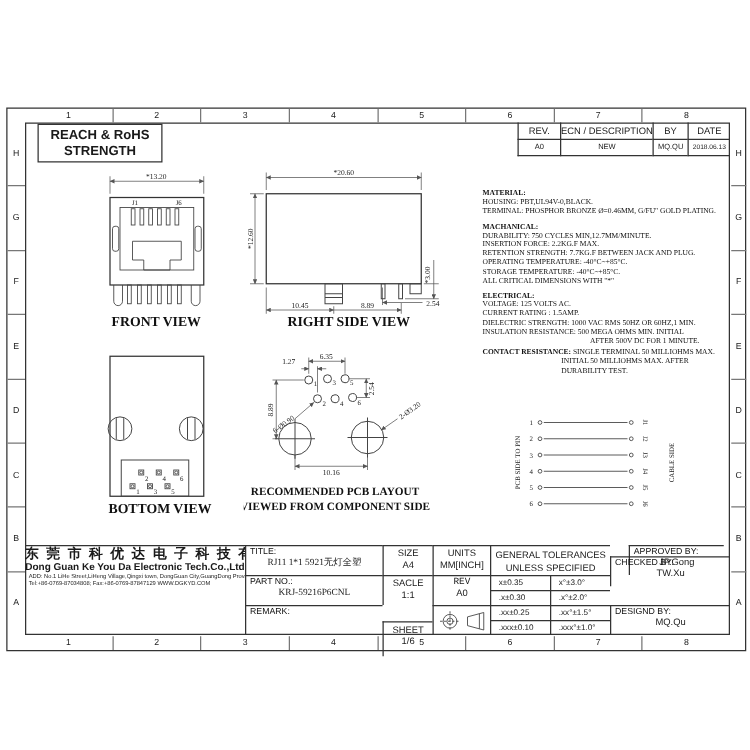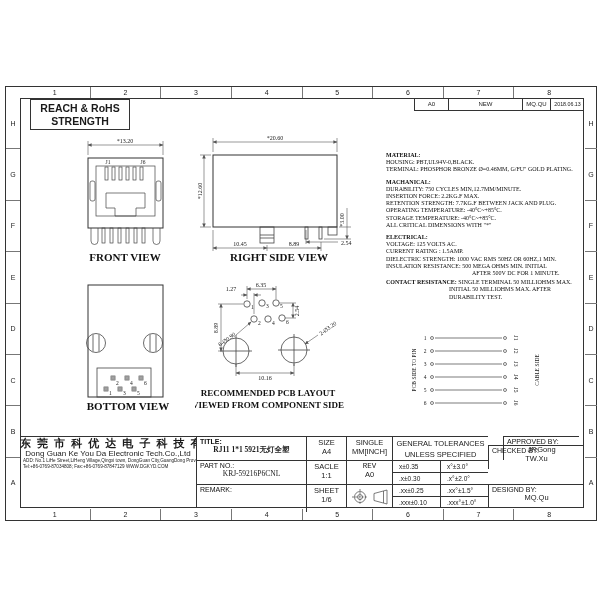--- a/index.html
+++ b/index.html
@@ -37,21 +37,21 @@
   #notes b{font-weight:700;}
   
   .tb{border-left:1px solid #333;border-top:1px solid #333;overflow:hidden;}
   .tb .lab{font-size:7px;padding:1px 0 0 3px;color:#111;}
   .tb .val{text-align:center;font-size:7.5px;font-family:"Liberation Serif",serif;}
   .tb .vals{text-align:center;font-size:7.5px;}
   .tolcell{display:flex;align-items:center;font-size:6.5px;padding-left:6px;}
   #logo-cell{border-left:none;text-align:center;}
   #logo-text{font-size:33px;font-weight:700;letter-spacing:5px;line-height:31px;color:#111;}
   #company-cn{font-size:11px;font-weight:700;letter-spacing:1.5px;line-height:12px;white-space:nowrap;}
-  #company-en{font-size:8px;font-weight:400;line-height:9px;white-space:nowrap;}
+  #company-en{font-size:8px;font-weight:700;line-height:9px;white-space:nowrap;}
   .addr{font-size:4.6px;line-height:5.6px;color:#222;text-align:left;padding-left:3px;white-space:nowrap;}
   svg text{font-family:"Liberation Serif",serif;fill:#222;}
   .dimtxt{font-size:6px;}
   .captxt{font-size:11px;font-weight:700;fill:#111;}
   .captxt2{font-size:9px;font-weight:700;fill:#111;}
   .pinnum{font-size:5.5px;}
 </style>
 </head>
 <body>
 
@@ -98,20 +98,26 @@
     <div class="zc">B</div>
     <div class="zc">A</div>
   </div>
 
 <div class="abs" id="reach-box">
   <div>REACH &amp; RoHS</div>
   <div>STRENGTH</div>
 </div>
 
 <div class="abs" id="rev-table">
+  <div class="revrow rev-h">
+    <div class="revcell c-rev">REV.</div>
+    <div class="revcell c-ecn">ECN / DESCRIPTION</div>
+    <div class="revcell c-by">BY</div>
+    <div class="revcell c-date">DATE</div>
+  </div>
   <div class="revrow rev-d">
     <div class="revcell c-rev">A0</div>
     <div class="revcell c-ecn">NEW</div>
     <div class="revcell c-by">MQ.QU</div>
     <div class="revcell c-date" style="font-size:5.3px;">2018.06.13</div>
   </div>
 </div>
 
 <div class="abs" id="notes">
     <div><b>MATERIAL:</b></div>
@@ -352,49 +358,49 @@
   <text class="pinnum" transform="rotate(90 112 77)" x="112" y="77" text-anchor="middle">J6</text>
 </svg>
 
 <div class="abs tb" id="logo-cell" style="left:20px;top:436px;width:176px;height:72px;">
   <div id="company-cn">东 莞 市 科 优 达 电 子 科 技 有 限 公 司</div>
   <div id="company-en">Dong Guan Ke You Da Electronic Tech.Co.,Ltd</div>
   <div class="addr">ADD: No.1 LiHe Street,LiHeng Village,Qingxi town, DongGuan City,GuangDong Province</div>
   <div class="addr">Tel:+86-0769-87034808; Fax:+86-0769-87847129  WWW.DGKYD.COM</div>
 </div>
 
-<div class="abs tb" style="left:196px;top:436px;width:110px;height:24px;font-weight:bold;">
+<div class="abs tb" style="left:196px;top:436px;width:110px;height:24px;">
   <div class="lab">TITLE:</div>
   <div class="val">RJ11 1*1 5921无灯全塑</div>
 </div>
 <div class="abs tb" style="left:196px;top:460px;width:110px;height:24px;">
   <div class="lab">PART NO.:</div>
   <div class="val">KRJ-59216P6CNL</div>
 </div>
 <div class="abs tb" style="left:196px;top:484px;width:110px;height:24px;">
   <div class="lab">REMARK:</div>
 </div>
 
 <div class="abs tb" style="left:306px;top:436px;width:40px;height:24px;">
   <div class="vals" style="padding-top:1px;">SIZE</div>
   <div class="vals">A4</div>
 </div>
 <div class="abs tb" style="left:346px;top:436px;width:46px;height:24px;">
-  <div class="vals" style="padding-top:1px;">SINGLE</div>
+  <div class="vals" style="padding-top:1px;">UNITS</div>
   <div class="vals">MM[INCH]</div>
 </div>
 <div class="abs tb" style="left:306px;top:460px;width:40px;height:24px;">
   <div class="vals" style="padding-top:1px;text-align:center;">SACLE</div>
   <div class="vals">1:1</div>
 </div>
 <div class="abs tb" style="left:346px;top:460px;width:46px;height:24px;">
   <div class="vals" style="padding-top:1px;font-family:Liberation Mono, monospace;">REV</div>
   <div class="vals">A0</div>
 </div>
-<div class="abs tb" style="left:306px;top:484px;width:40px;height:28px;">
+<div class="abs tb" style="left:306px;top:497px;width:40px;height:28px;">
   <div class="vals" style="padding-top:1px;">SHEET</div>
   <div class="vals">1/6</div>
 </div>
 <div class="abs tb" style="left:346px;top:484px;width:46px;height:24px;display:flex;align-items:center;justify-content:center;">
   <svg width="42" height="20" viewBox="0 0 42 20">
     <g stroke="#444" stroke-width="0.7" fill="none">
       <circle cx="11" cy="10" r="5.5"></circle>
         <circle cx="11" cy="10" r="2.5"></circle>
       <line x1="3" y1="10" x2="19" y2="10" stroke-dasharray="2,1.2"></line>
       <line x1="11" y1="2" x2="11" y2="18" stroke-dasharray="2,1.2"></line>

